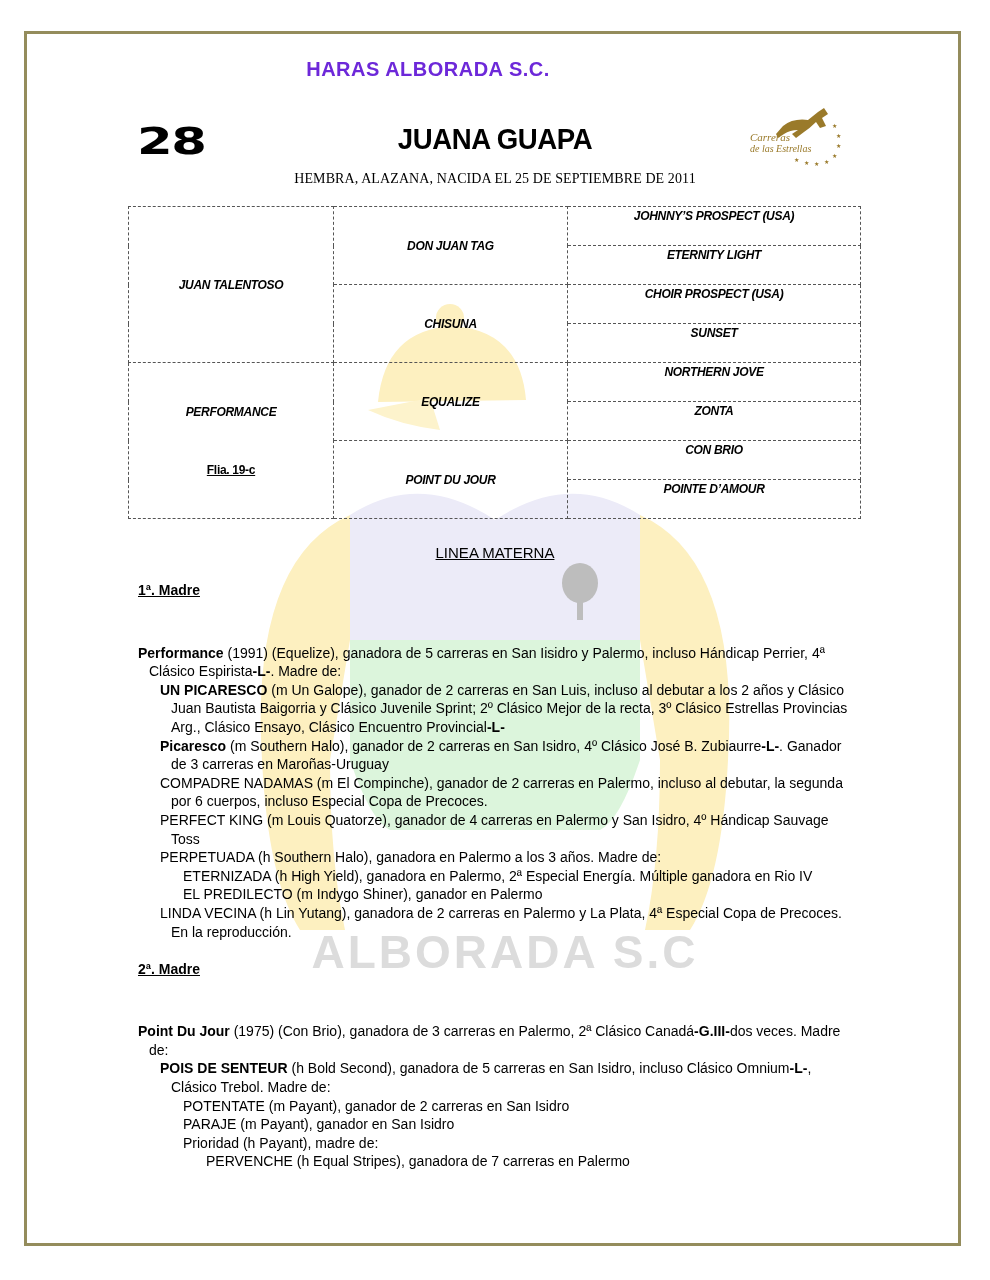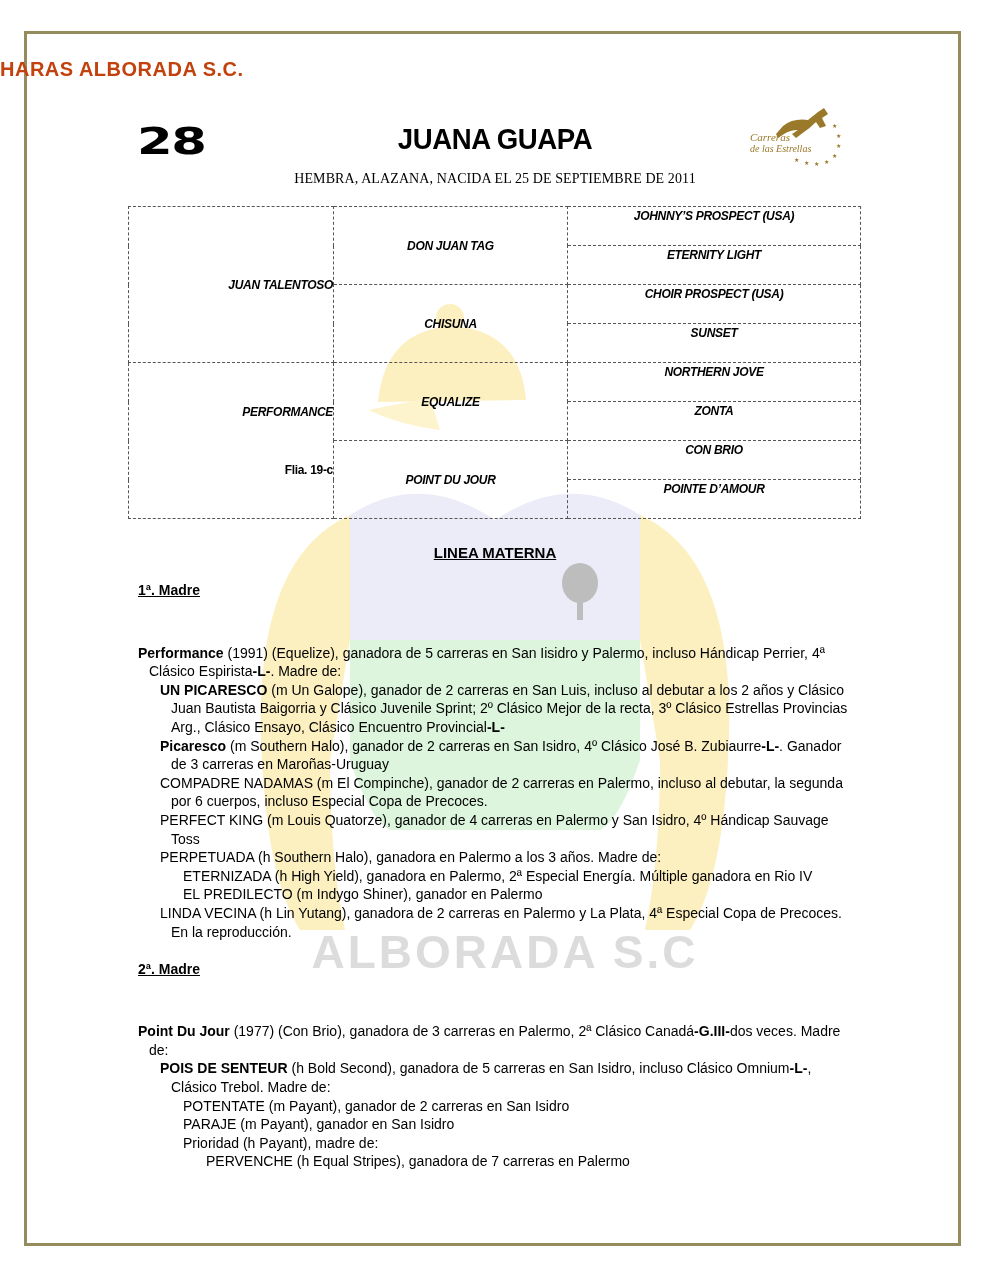--- a/index.html
+++ b/index.html
@@ -1,35 +1,35 @@
 <!DOCTYPE html>
 <html><head>
 <meta charset="utf-8">
 <style>
   html, body { margin: 0; padding: 0; background: #ffffff; }
   body { width: 990px; height: 1280px; position: relative; overflow: hidden; font-family: "Liberation Sans", sans-serif; color: #000; }
   .frame { position: absolute; left: 24px; top: 31px; width: 937px; height: 1215px; border: 3px solid #948c5c; box-sizing: border-box; }
   .watermark { position: absolute; left: 0; top: 0; width: 990px; height: 1280px; pointer-events: none; z-index: 0; }
   .content { position: relative; z-index: 1; }
 
-  .haras { position: absolute; left: 0; width: 856px; top: 58px; text-align: left; font-family: "Liberation Sans", sans-serif; font-weight: bold; font-size: 20px; color: #c2410c; letter-spacing: 0.5px; }
+  .haras { position: absolute; left: 0; width: 856px; top: 58px; text-align: center; font-family: "Liberation Sans", sans-serif; font-weight: bold; font-size: 20px; color: #6d28d9; letter-spacing: 0.5px; }
   .num { position: absolute; left: 137px; top: 119px; font-family: "DejaVu Sans", sans-serif; font-weight: 900; font-size: 38px; letter-spacing: -1px; transform: scaleX(1.35); transform-origin: left center; line-height: 44px; }
   .horse-name { position: absolute; left: 0; width: 990px; top: 122px; text-align: center; font-family: "Liberation Sans", sans-serif; font-weight: bold; font-size: 30px; letter-spacing: -0.5px; transform: scaleX(0.92); }
   .logo { position: absolute; left: 748px; top: 104px; width: 100px; height: 66px; }
   .subtitle { position: absolute; left: 0; width: 990px; top: 171px; text-align: center; font-family: Liberation Serif, serif; font-size: 14px; letter-spacing: 0.1px; }
 
   table.ped { position: absolute; left: 128px; top: 206px; width: 733px; border-collapse: collapse; table-layout: fixed; }
   table.ped td { border: 1px dashed #555; font-family: "Liberation Sans", sans-serif; font-weight: bold; font-style: italic; font-size: 12px; text-align: center; padding: 0; letter-spacing: -0.3px; }
   td.c1 { width: 204px; }
   td.c2 { width: 233px; }
   td.c3 { height: 36px; vertical-align: top; padding-top: 2px !important; }
-  td.c1 .flia { font-style: normal; margin-top: 44px; }
-  td.c1 .nm { display: block; text-align: right; }
+  td.c1 .flia { font-style: normal; margin-top: 44px; text-decoration: underline; }
+  td.c1 .nm { display: block; }
 
-  .title-lm { position: absolute; left: 0; width: 990px; top: 544px; text-align: center; font-weight: bold; font-size: 15px; text-decoration: underline; }
+  .title-lm { position: absolute; left: 0; width: 990px; top: 544px; text-align: center; font-weight: normal; font-size: 15px; text-decoration: underline; }
   .body { position: absolute; left: 138px; top: 581px; width: 720px; font-size: 14px; line-height: 18.6px; }
   .sec-h { font-weight: bold; text-decoration: underline; }
   .l0 { padding-left: 11px; text-indent: -11px; margin-top: 44px; }
   .l1 { padding-left: 33px; text-indent: -11px; }
   .l2 { padding-left: 56px; text-indent: -11px; }
   .l3 { padding-left: 79px; text-indent: -11px; }
   .gap { height: 18.6px; }
   b { font-weight: bold; }
 </style>
 </head>
@@ -131,20 +131,20 @@
     <div class="l1">COMPADRE NADAMAS (m El Compinche), ganador de 2 carreras en Palermo, incluso al debutar, la segunda por 6 cuerpos, incluso Especial Copa de Precoces.</div>
     <div class="l1">PERFECT KING (m Louis Quatorze), ganador de 4 carreras en Palermo y San Isidro, 4º Hándicap Sauvage Toss</div>
     <div class="l1">PERPETUADA (h Southern Halo), ganadora en Palermo a los 3 años. Madre de:</div>
     <div class="l2">ETERNIZADA (h High Yield), ganadora en Palermo, 2ª Especial Energía. Múltiple ganadora en Rio IV</div>
     <div class="l2">EL PREDILECTO (m Indygo Shiner), ganador en Palermo</div>
     <div class="l1">LINDA VECINA (h Lin Yutang), ganadora de 2 carreras en Palermo y La Plata, 4ª Especial Copa de Precoces. En la reproducción.</div>
 
     <div class="gap"></div>
 
     <div class="sec-h">2ª. Madre</div>
-    <div class="l0"><b>Point Du Jour</b><span> (1977) (Con Brio), ganadora de 3 carreras en Palermo, 2ª Clásico Canadá</span><b>-G.III-</b><span>dos veces. Madre de:</span></div>
+    <div class="l0"><b>Point Du Jour</b><span> (1975) (Con Brio), ganadora de 3 carreras en Palermo, 2ª Clásico Canadá</span><b>-G.III-</b><span>dos veces. Madre de:</span></div>
     <div class="l1"><b>POIS DE SENTEUR</b><span> (h Bold Second), ganadora de 5 carreras en San Isidro, incluso Clásico Omnium</span><b>-L-</b><span>, Clásico Trebol. Madre de:</span></div>
     <div class="l2">POTENTATE (m Payant), ganador de 2 carreras en San Isidro</div>
     <div class="l2">PARAJE (m Payant), ganador en San Isidro</div>
     <div class="l2">Prioridad (h Payant), madre de:</div>
     <div class="l3">PERVENCHE (h Equal Stripes), ganadora de 7 carreras en Palermo</div>
   </div>
 </div>
 
 </body></html>

